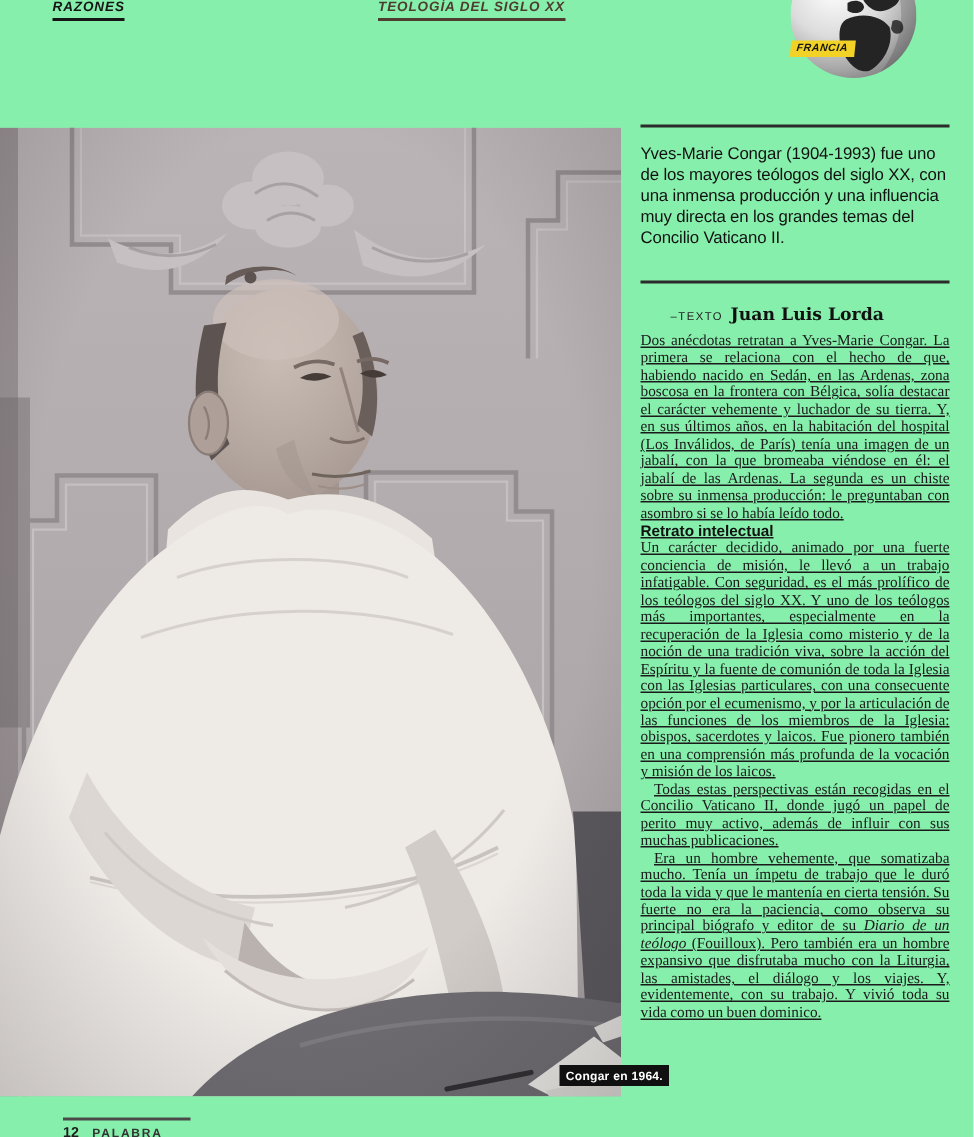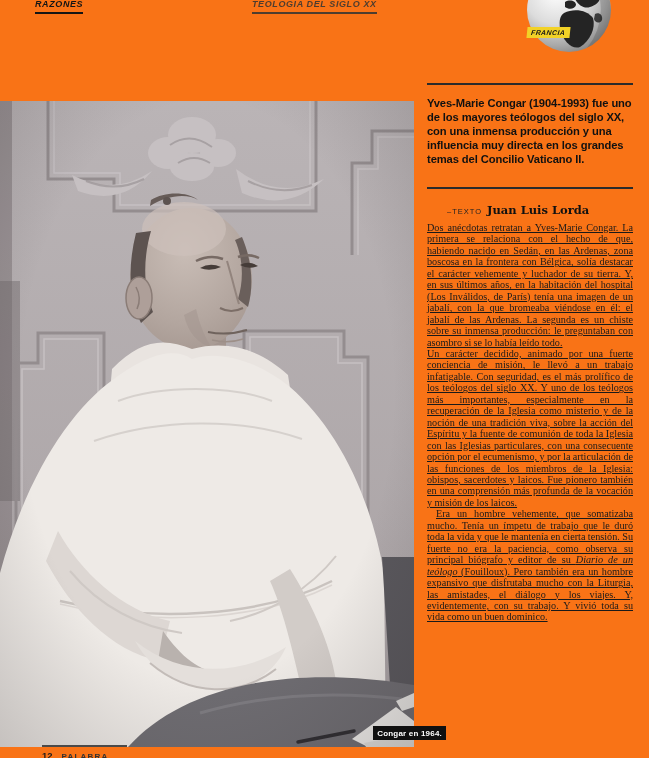--- a/index.html
+++ b/index.html
@@ -1,46 +1,46 @@
 <!DOCTYPE html>
 <html lang="es"><head>
 <meta charset="utf-8">
 <style>
   html,body{margin:0;padding:0;background:#ffffff;}
   #page{
-    position:relative;width:649px;height:758px;background:#f97316;
+    position:relative;width:649px;height:758px;background:#86efac;
     overflow:hidden;font-family:"Liberation Sans",sans-serif;color:#141414;
   }
   
   .kicker{
     position:absolute;top:0;font-size:9px;font-weight:bold;font-style:italic;
     letter-spacing:.6px;line-height:9px;padding-bottom:3px;white-space:nowrap;
   }
   #kicker-left{left:35px;color:#151515;border-bottom:2.5px solid #151515;}
   #kicker-center{left:252px;color:#4e3d2f;border-bottom:2.5px solid #4e3d2f;}
   #globe-wrap{position:absolute;left:527px;top:-32px;width:84px;height:84px;}
   #globe-tag{
     position:absolute;left:527px;top:27px;background:#f2d227;color:#161616;
     font-size:7px;font-weight:bold;font-style:italic;letter-spacing:.4px;
     padding:2px 5px 2px 4px;transform:skewX(-6deg);line-height:7px;
   }
   
-  #photo{position:absolute;left:0;top:85px;width:446px;height:646px;overflow:hidden;margin-top:16px;}
+  #photo{position:absolute;left:0;top:85px;width:446px;height:646px;overflow:hidden;}
   #photo svg{display:block;}
   #photo-caption{
     position:absolute;right:0;bottom:7px;background:#101010;color:#ffffff;
     font-size:8px;font-weight:bold;line-height:9px;padding:2.5px 4px;letter-spacing:.2px;
   }
   
   .col{position:absolute;left:427px;width:206px;}
   .rule{height:1.6px;background:#2b2b2b;}
   #rule-top{top:83px;}
   #rule-mid{top:187px;}
   #standfirst{
-    top:96px;font-size:11.2px;font-weight:bold;line-height:14px;
+    top:96px;font-size:11.2px;font-weight:normal;line-height:14px;
     letter-spacing:-.1px;color:#111;
   }
   #byline{top:200px;white-space:nowrap;}
   #byline .label{font-size:7.5px;letter-spacing:1px;color:#222;margin-left:20px;}
   #byline .author{
     font-family:"DejaVu Serif","Liberation Serif",serif;font-size:11.5px;
     font-weight:bold;margin-left:5px;color:#111;
   }
   #body-text{
     top:222px;font-family:"Liberation Serif",serif;font-size:10.2px;
@@ -204,21 +204,23 @@
   <div id="standfirst" class="col">Yves-Marie Congar (1904-1993) fue uno de los mayores teólogos del siglo XX, con una inmensa producción y una influencia muy directa en los grandes temas del Concilio Vaticano II.</div>
 
   <div id="rule-mid" class="col rule"></div>
 
   <div id="byline" class="col">
     <span class="label">–TEXTO</span><span class="author">Juan Luis Lorda</span>
   </div>
 
   <div id="body-text" class="col">
     <p>Dos anécdotas retratan a Yves-Marie Congar. La primera se relaciona con el hecho de que, habiendo nacido en Sedán, en las Ardenas, zona boscosa en la frontera con Bélgica, solía destacar el carácter vehemente y luchador de su tierra. Y, en sus últimos años, en la habitación del hospital (Los Inválidos, de París) tenía una imagen de un jabalí, con la que bromeaba viéndose en él: el jabalí de las Ardenas. La segunda es un chiste sobre su inmensa producción: le preguntaban con asombro si se lo había leído todo.</p>
+    <h3>Retrato intelectual</h3>
     <p>Un carácter decidido, animado por una fuerte conciencia de misión, le llevó a un trabajo infatigable. Con seguridad, es el más prolífico de los teólogos del siglo XX.  Y uno de los teólogos más importantes, especialmente en la recuperación de la Iglesia como misterio y de la noción de una tradición viva, sobre la acción del Espíritu y la fuente de comunión de toda la Iglesia con las Iglesias particulares, con una consecuente opción por el ecumenismo, y por la articulación de las funciones de los miembros de la Iglesia: obispos, sacerdotes y laicos. Fue pionero también en una comprensión más profunda de la vocación y misión de los laicos.</p>
+    <p class="indent">Todas estas perspectivas están recogidas en el Concilio Vaticano II, donde jugó un papel de perito muy activo, además de influir con sus muchas publicaciones.</p>
     <p class="indent"><span>Era un hombre vehemente, que somatizaba mucho. Tenía un ímpetu de trabajo que le duró toda la vida y que le mantenía en cierta tensión. Su fuerte no era la paciencia, como observa su principal biógrafo y editor de su </span><span class="italic">Diario de un teólogo</span><span> (Fouilloux). Pero también era un hombre expansivo que disfrutaba mucho con la Liturgia, las amistades, el diálogo y los viajes. Y, evidentemente, con su trabajo. Y vivió toda su vida como un buen dominico.</span></p>
   </div>
 
   <div id="footer-rule"></div>
   <div id="footer">
     <span class="pn">12</span><span class="mag">PALABRA</span>
   </div>
 
 </div>
 

